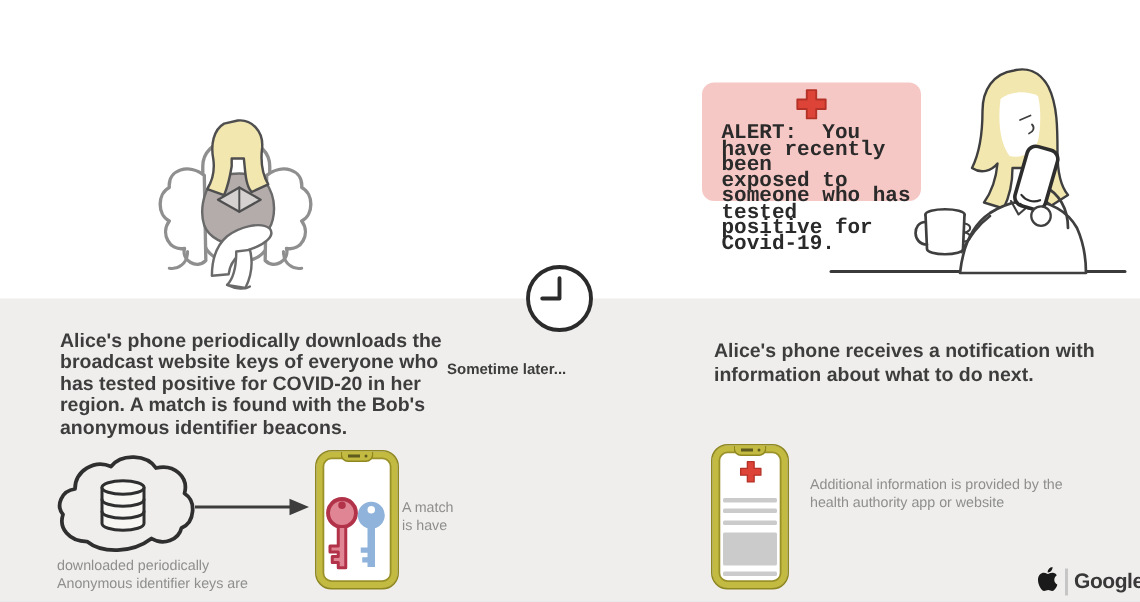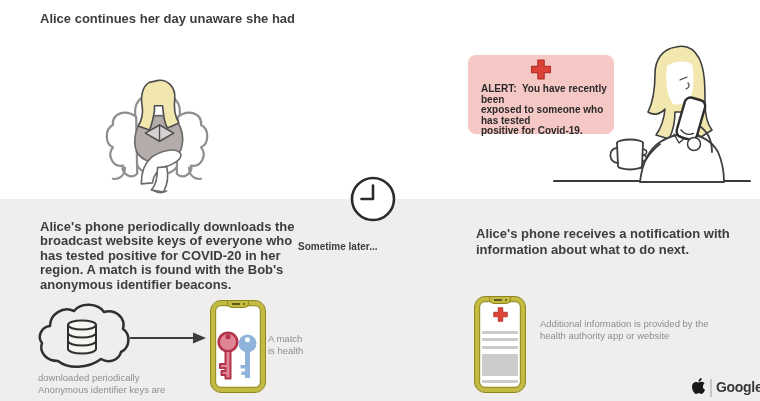--- a/index.html
+++ b/index.html
@@ -7,21 +7,21 @@
   .canvas{position:relative;width:760px;height:401px;background:#ffffff;overflow:hidden;margin:0 auto;}
   .bottom-bg{position:absolute;left:0;top:199px;width:760px;height:202px;background:#efeeec;}
   .abs{position:absolute;}
   .heading{font-weight:bold;color:#3d3d3d;font-size:13px;}
   .heading .ln{display:block;}
   .caption{color:#8e8e8e;font-size:9.5px;line-height:12px;}
   .caption .ln{display:block;}
   
   .alert-card{left:468px;top:55px;width:146px;height:79px;background:#f5c8c5;border-radius:8px;}
   .alert-cross{position:absolute;left:50%;top:4px;transform:translateX(-50%);}
-  .alert-text{position:absolute;left:13px;top:29px;right:6px;font-size:10px;line-height:10.5px;font-weight:bold;color:#2a2a2a;}
+  .alert-text{position:absolute;left:13px;top:29px;right:6px;font-size:14px;line-height:10.5px;font-weight:bold;color:#2a2a2a;font-family:Liberation Mono, monospace;}
   .alert-text .ln{display:block;white-space:pre-wrap;}
   .alert-cta{margin-top:7px;font-weight:bold;}
   
   .sometime{left:298px;top:229px;width:150px;text-align:left;font-size:10px;font-weight:bold;color:#3d3d3d;margin-top:12px;}
   
   .phone{background:#ffffff;border:1.2px solid #8e861f;border-radius:11px;
          box-shadow:inset 0 0 0 4px #c3ba41, inset 0 0 0 5.2px #9a9128;}
   .phone1{left:210px;top:300px;width:54px;height:91px;}
   .phone2{left:474px;top:296px;width:50px;height:95px;}
   .notch{position:absolute;top:0;left:50%;transform:translateX(-50%);width:22px;height:7px;
@@ -37,21 +37,20 @@
   .google-label{left:716px;top:379px;font-size:14px;font-weight:bold;color:#383838;letter-spacing:-0.3px;}
   .table-line{left:553px;top:180px;width:198px;height:1.8px;background:#3a3a3a;border-radius:1px;}
 </style>
 </head>
 <body>
 
 <div class="canvas">
   <div class="bottom-bg"></div>
 
   <div class="abs heading" style="left:40px;top:11px;width:320px;line-height:15.5px;">
-    <span class="ln">Alice continues her day unaware she had</span>
   </div>
 
   <div class="abs" style="left:98px;top:56px;">
     <svg width="118" height="138" viewBox="0 0 115 136">
       <g stroke-linecap="round" stroke-linejoin="round">
         <rect x="36" y="38" width="44" height="78" rx="16" fill="#ffffff" stroke="#8f8f8f" stroke-width="2.2"></rect>
         <path d="M37,60 C27,52 13,56 14,68 C6,72 6,86 14,90 C8,98 14,110 24,108 C22,116 32,122 38,116 Z" fill="#ffffff" stroke="#8f8f8f" stroke-width="2.2"></path>
         <path d="M78,60 C88,52 102,56 101,68 C109,72 109,86 101,90 C107,98 101,110 91,108 C93,116 83,122 77,116 Z" fill="#ffffff" stroke="#8f8f8f" stroke-width="2.2"></path>
         <path d="M26,110 c0,8 -6,12 -12,11" fill="none" stroke="#8f8f8f" stroke-width="2"></path>
         <path d="M89,110 c0,8 6,12 12,11" fill="none" stroke="#8f8f8f" stroke-width="2"></path>
@@ -158,21 +157,21 @@
             <circle cx="31.5" cy="8.8" r="2.5" fill="#ffffff"></circle>
             <path d="M29,21 L29,34 L24.5,34 L24.5,37.5 L29,37.5 L29,40.5 L25.5,40.5 L25.5,44 L29,44 L29,47 L34,47 L34,21 Z" fill="#8fb3da"></path>
           </g>
         </svg>
       </span>
     </div>
   </div>
 
   <div class="abs caption" style="left:268px;top:333px;width:60px;">
     <span class="ln">A match</span>
-    <span class="ln">is health</span>
+    <span class="ln">is have</span>
   </div>
 
   <div class="abs heading" style="left:476px;top:226px;width:300px;line-height:16px;">
     <span class="ln">Alice's phone receives a notification with</span>
     <span class="ln">information about what to do next.</span>
   </div>
 
   <div class="abs phone phone2">
     <div class="notch"></div>
     <div class="ph2-content">

